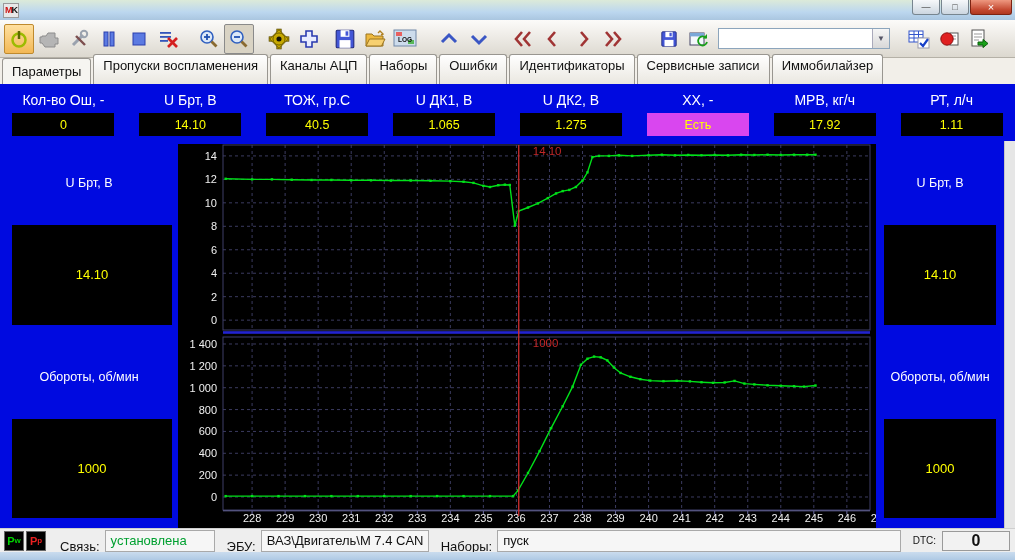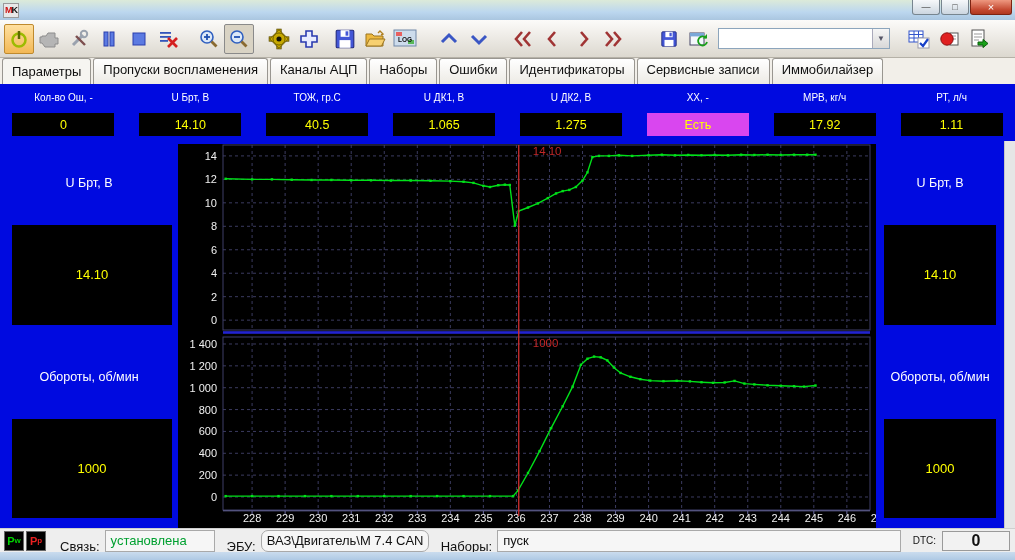--- a/index.html
+++ b/index.html
@@ -26,30 +26,30 @@
   .tbtn.toggled { background:linear-gradient(#ffe0a0,#f3b855); border-color:#bf8a2e; }
   .tbtn.pressed { background:#d9d3c4; border-color:#8a8a8a; }
   .sp6{width:6px;} .sp10{width:10px;} .sp14{width:14px;} .sp26{width:26px;}
   #combo { width:172px; height:21px; background:#fff; border:1px solid #8ca5bc; display:flex; align-items:center; margin:0 4px; }
   #combo input { flex:1; border:none; outline:none; height:17px; font-size:12px; min-width:0; background:transparent; }
   #combo .drop { width:17px; height:19px; background:linear-gradient(#f6f6f6,#d8d8d8); border-left:1px solid #aab; color:#556;
     display:flex; align-items:center; justify-content:center; font-size:8px; }
   .logtxt { font-size:6.5px; font-weight:bold; fill:#111; }
 
   
-  #tabbar { position:absolute; left:0; top:58px; width:1015px; height:26px; background:#f2efe9; display:flex; align-items:flex-start; padding-left:2px; }
+  #tabbar { position:absolute; left:0; top:58px; width:1015px; height:26px; background:#f2efe9; display:flex; align-items:center; padding-left:2px; }
   .tab { height:34px; line-height:21px; padding:0 9px; font-size:13px; color:#111; background:linear-gradient(#ffffff,#e7e4dc);
     border:1px solid #999690; border-bottom:none; border-radius:3px 3px 0 0; margin-right:2px; white-space:nowrap; }
   .tab.active { height:26px; line-height:25px; background:#f6f5f1; position:relative; z-index:2; }
 
   
   #paramheader { position:absolute; left:0; top:84px; width:1015px; height:57px; background:#000ae0;
     display:grid; grid-template-columns:repeat(8,1fr); }
   .pcol { display:flex; flex-direction:column; align-items:center; padding-top:8px; }
-  .plabel { color:#fff; font-size:10px; height:20px; }
+  .plabel { color:#fff; font-size:14px; height:20px; }
   .pvalue { margin-top:1px; width:102px; height:23px; background:#000; color:#ffff00; font-size:12.5px;
     display:flex; align-items:center; justify-content:center; }
   .pvalue.green { background:#d946ef; }
 
   
   #main { position:absolute; left:0; top:141px; width:1015px; height:387px; background:#000; }
   .sidebar { position:absolute; top:0; bottom:0; background:#000ae0; display:flex; flex-direction:column; }
   #sbL { left:0; width:178px; } #sbR { left:876px; width:128px; }
   .scell { flex:1; display:flex; flex-direction:column; }
   .slbl { height:84px; display:flex; align-items:center; justify-content:center; color:#fff; font-size:12.5px; }
@@ -61,21 +61,21 @@
   
   #statusbar { position:absolute; left:0; top:528px; width:1015px; height:24px; background:#eeeeee; border-top:1px solid #cfcfcf;
     display:flex; align-items:center; font-size:13px; color:#111; padding-left:4px; }
   .sicon { width:20px; height:20px; background:#000; border:1px solid #666; font-weight:bold; font-size:11px;
     display:flex; align-items:center; justify-content:center; margin-right:2px; }
   .sicon sub { font-size:8px; }
   .sicon.pw { color:#00d000; } .sicon.pp { color:#e82020; }
   .slab { margin:11px 5px 0 12px; }
   .sfield { height:19px; background:#f6f6f6; border:1px solid #a9a9a9; display:flex; align-items:center; padding:10px 5px; overflow:hidden; white-space:nowrap; }
   #linkfield { width:110px; color:#00a030; }
-  #ecufield { width:168px;border-radius:7px; }
+  #ecufield { width:168px; }
   #setfield { width:404px; }
   #dtclab { margin-left:auto; margin-right:6px; font-size:10px; }
   #dtcbox { width:68px; height:20px; margin-right:5px; background:#f2f2f2; border:1px solid #9a9a9a;
     display:flex; align-items:center; justify-content:center; font-size:16px; font-weight:bold; }
   #bottomedge { position:absolute; left:0; top:552px; width:1015px; height:8px; background:linear-gradient(#cadcee,#aec9e4); }
 </style>
 </head>
 <body>
 
 <div id="win">

